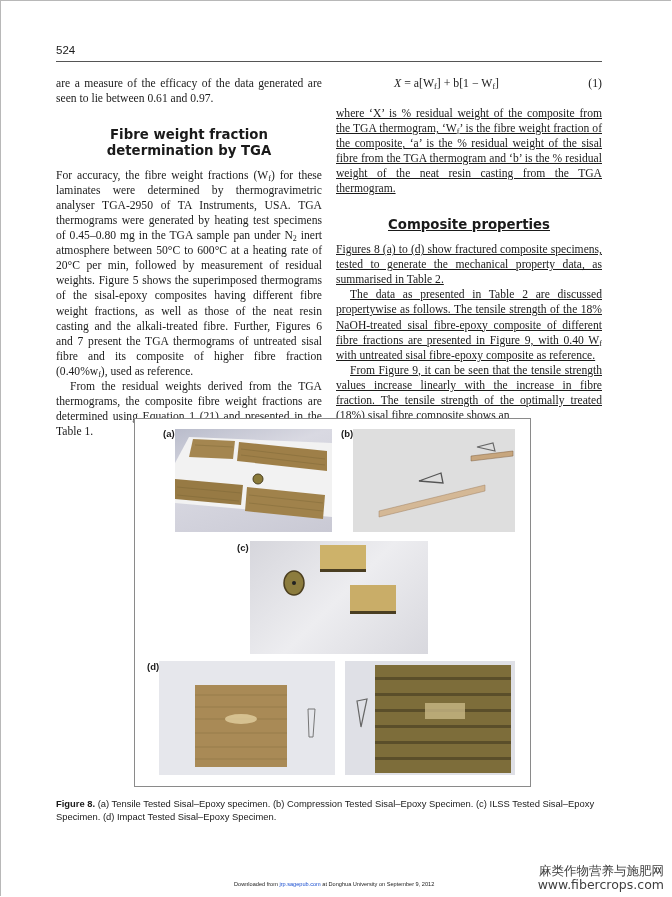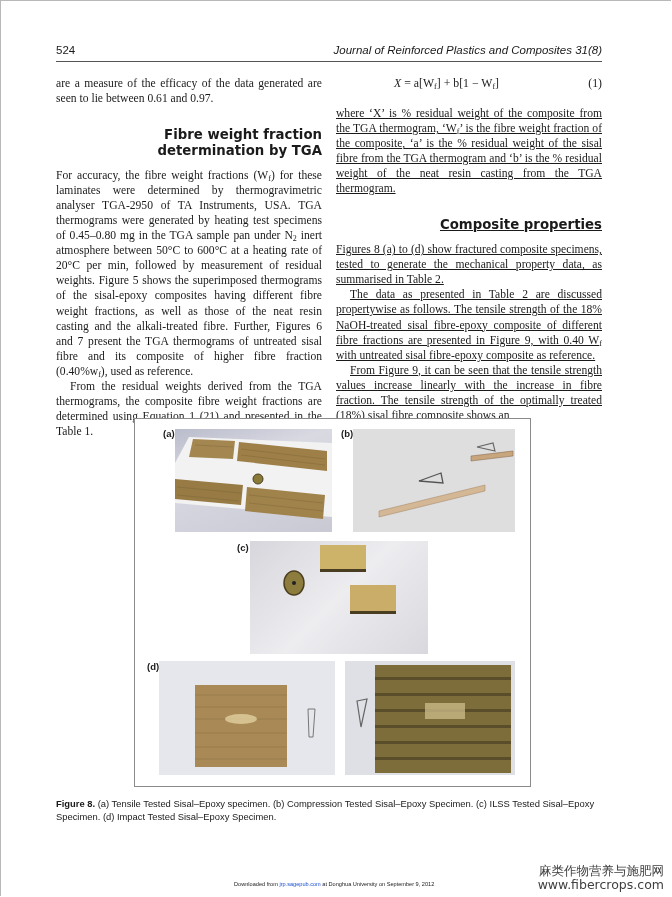--- a/index.html
+++ b/index.html
@@ -6,42 +6,41 @@
   body { width:672px; height:897px; background:#ffffff; position:relative; overflow:hidden; font-family:"Liberation Serif", serif; color:#1a1a1a; }
   .page-border { position:absolute; left:0; top:0; width:670px; height:895px; border:1px solid #b8b8b8; border-right:none; border-bottom:none; }
   .header { position:absolute; left:56px; top:44px; width:546px; height:17px; border-bottom:1px solid #555; font-family:"Liberation Sans", sans-serif; font-size:11.5px; }
   .header .pnum { position:absolute; left:0; top:0; }
   .header .jtitle { position:absolute; right:0; top:0; font-style:italic; }
   .col { position:absolute; top:76px; width:266px; font-size:11.6px; line-height:15.05px; text-align:justify; }
   .col.left { left:56px; }
   .col.right { left:336px;text-decoration:underline; }
   .col p { margin:0; }
   .col p.indent { text-indent:14px; }
-  .sec-head { font-family:"DejaVu Sans", sans-serif; font-weight:bold; font-size:13.3px; line-height:16px; margin:21px 0 9px 0; text-align:right; }
+  .sec-head { font-family:"DejaVu Sans", sans-serif; font-weight:bold; font-size:13.3px; line-height:16px; margin:21px 0 9px 0; text-align:center; }
   .eq { position:relative; height:16px; margin:0 0 14px 0; font-size:11.8px; }
   .eq .expr { position:absolute; left:58px; top:0; }
   .eq .num { position:absolute; right:0; top:0; }
   sub { font-size:8px; vertical-align:-2px; line-height:0; }
   .figure-frame { position:absolute; left:134px; top:418px; width:395px; height:367px; border:1px solid #8a8a8a; background:#fff; }
   .panel-label { position:absolute; font-family:"Liberation Sans", sans-serif; font-weight:bold; font-size:9.5px; }
   .photo { position:absolute; overflow:hidden; }
   .caption { position:absolute; left:56px; top:797px; width:548px; font-family:"Liberation Sans", sans-serif; font-size:9.4px; line-height:13px; }
   .caption .fig-label { font-weight:bold; }
   .footer { position:absolute; left:234px; top:881px; font-family:"Liberation Sans", sans-serif; font-size:5.6px; color:#222; }
   .footer .link { color:#1a4fd0; }
   .watermark { position:absolute; right:8px; top:864px; text-align:right; color:#404040; font-family:"DejaVu Sans", sans-serif; font-size:12.5px; line-height:14px; }
 </style>
 </head>
 <body>
 
 <div class="page-border"></div>
 
 <div class="header">
   <span class="pnum">524</span>
-  <span class="jtitle">Journal of Reinforced Plastics and Composites 31(8)</span>
 </div>
 
 <div class="col left">
   <p>are a measure of the efficacy of the data generated are seen to lie between 0.61 and 0.97.</p>
   <div class="sec-head">Fibre weight fraction determination by TGA</div>
   <p><span>For accuracy, the fibre weight fractions (W</span><sub>f</sub><span>) for these laminates were determined by thermogravimetric analyser TGA-2950 of TA Instruments, USA. TGA thermograms were generated by heating test specimens of 0.45–0.80 mg in the TGA sample pan under N</span><sub>2</sub><span> inert atmosphere between 50°C to 600°C at a heating rate of 20°C per min, followed by measurement of residual weights. Figure 5 shows the superimposed thermograms of the sisal-epoxy composites having different fibre weight fractions, as well as those of the neat resin casting and the alkali-treated fibre. Further, Figures 6 and 7 present the TGA thermograms of untreated sisal fibre and its composite of higher fibre fraction (0.40%w</span><sub>f</sub><span>), used as reference.</span></p>
   <p class="indent">From the residual weights derived from the TGA thermograms, the composite fibre weight fractions are determined using Equation 1 (21) and presented in the Table 1.</p>
 </div>
 
 <div class="col right">

